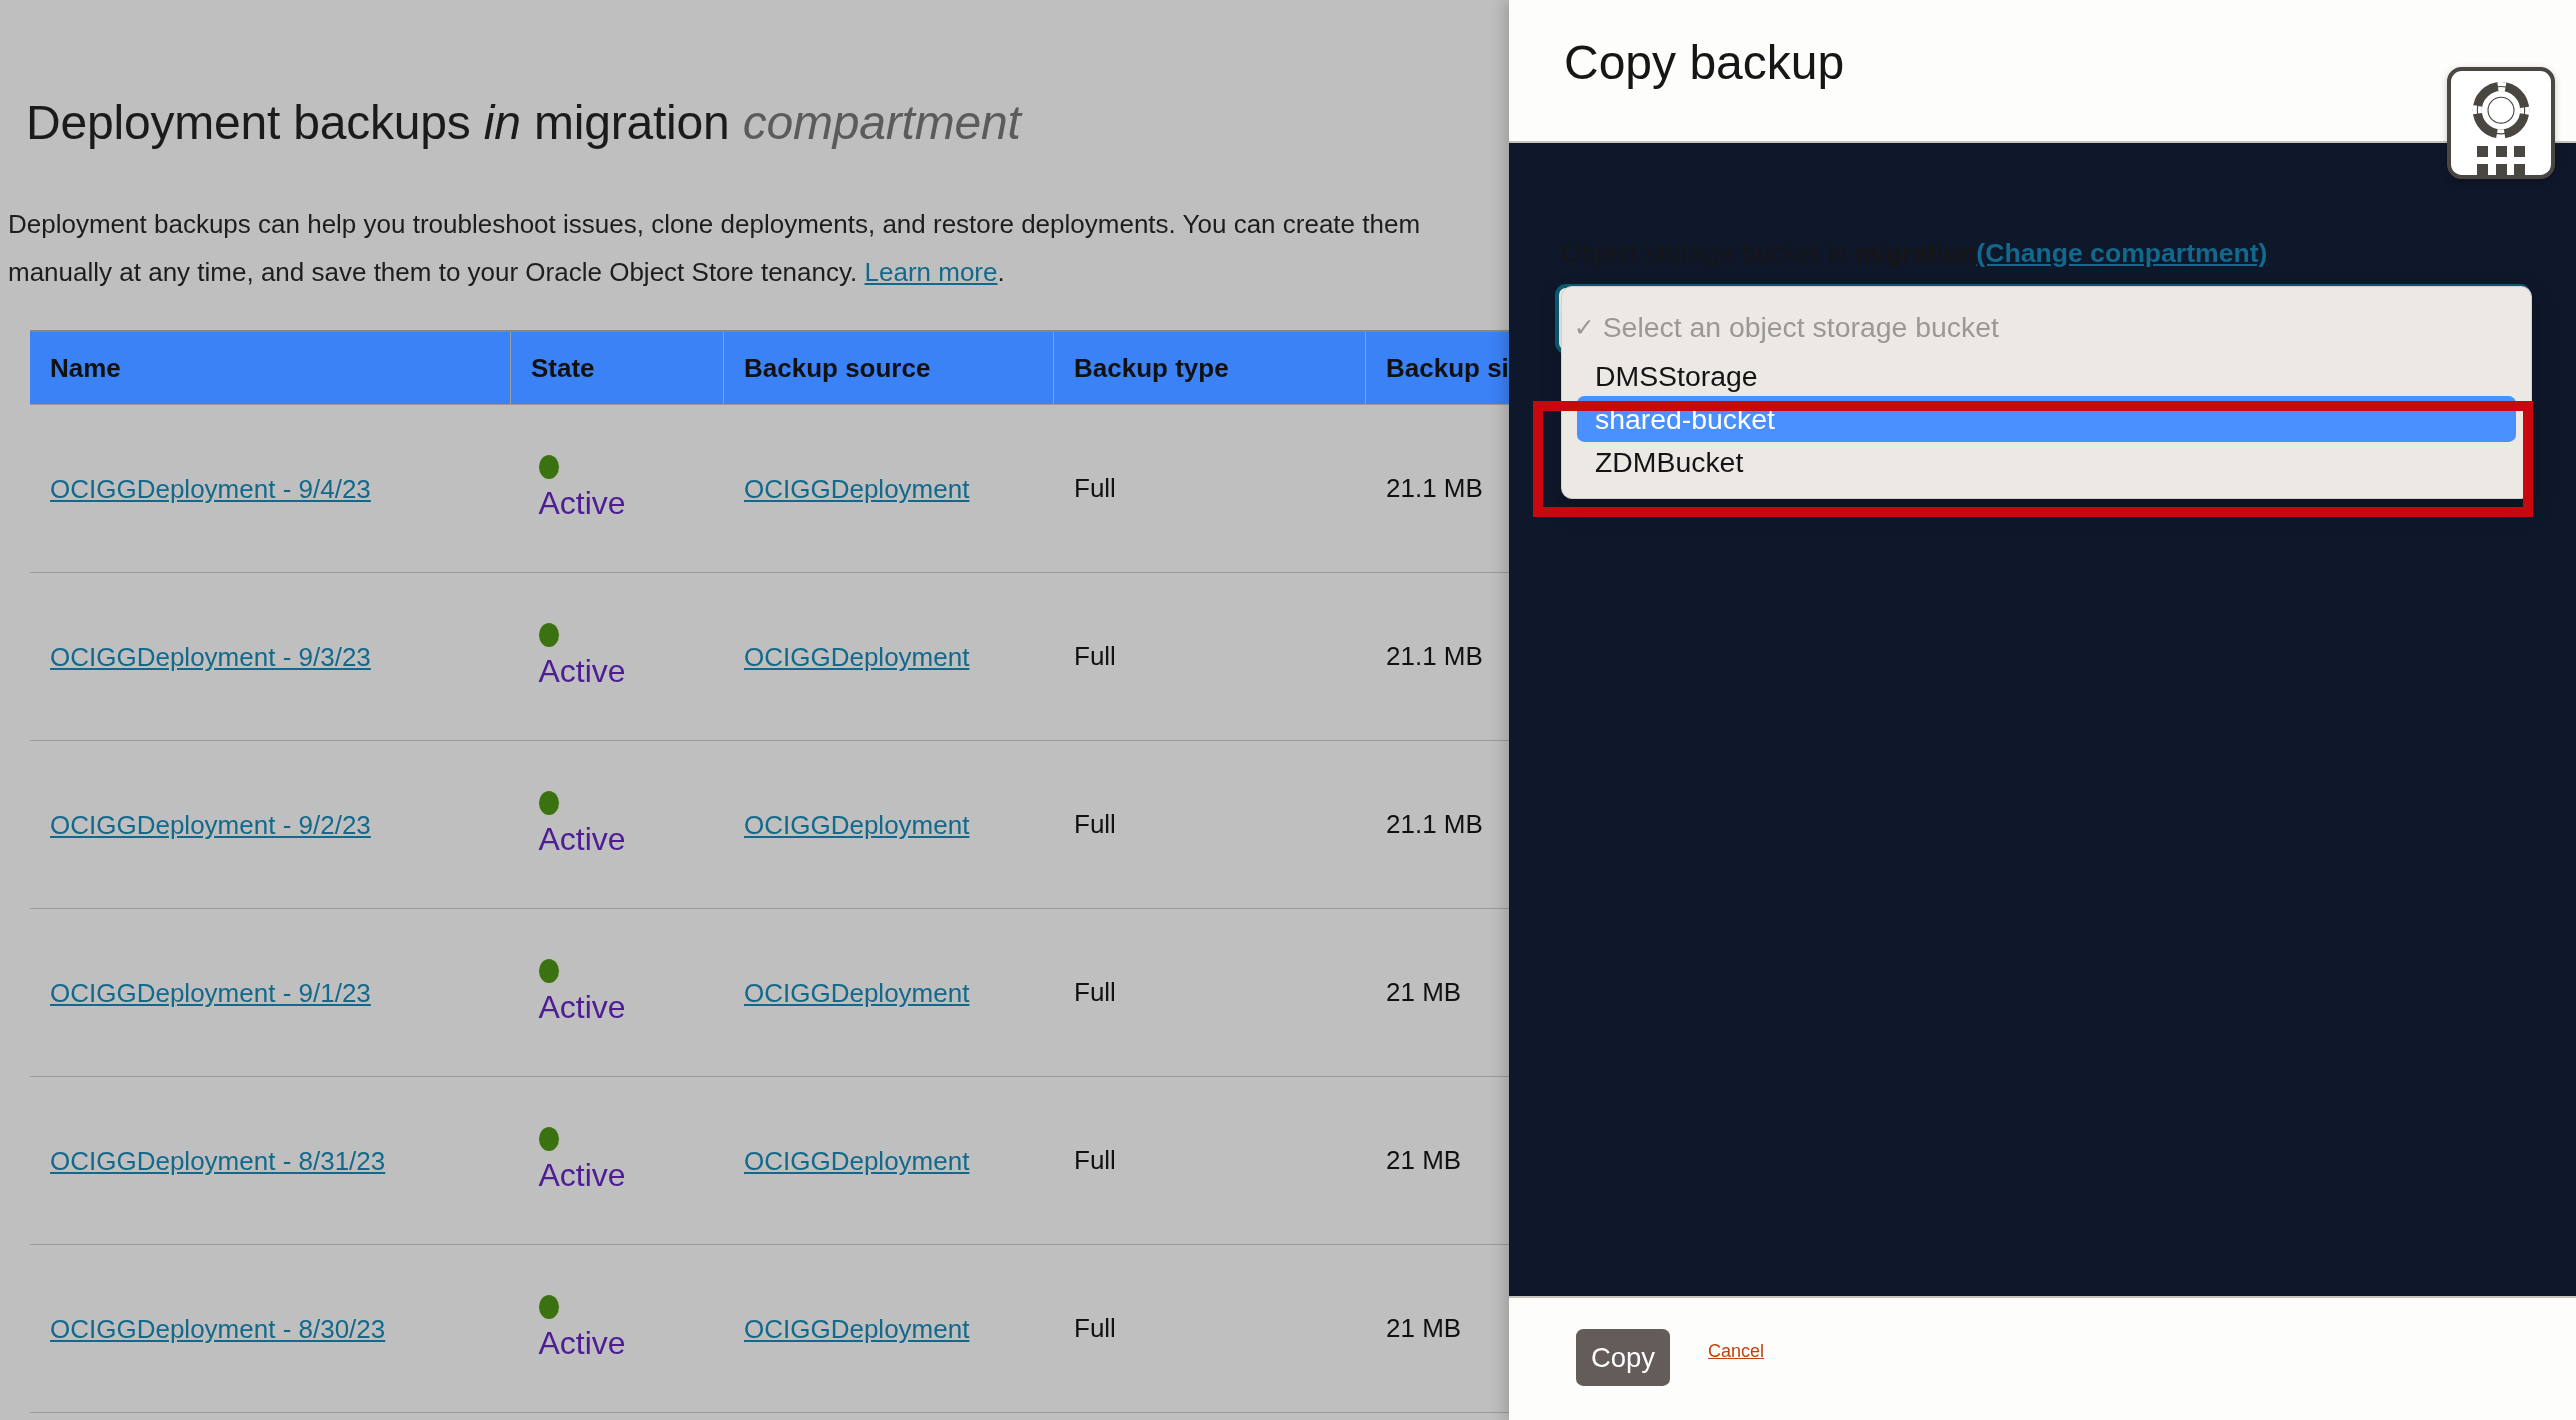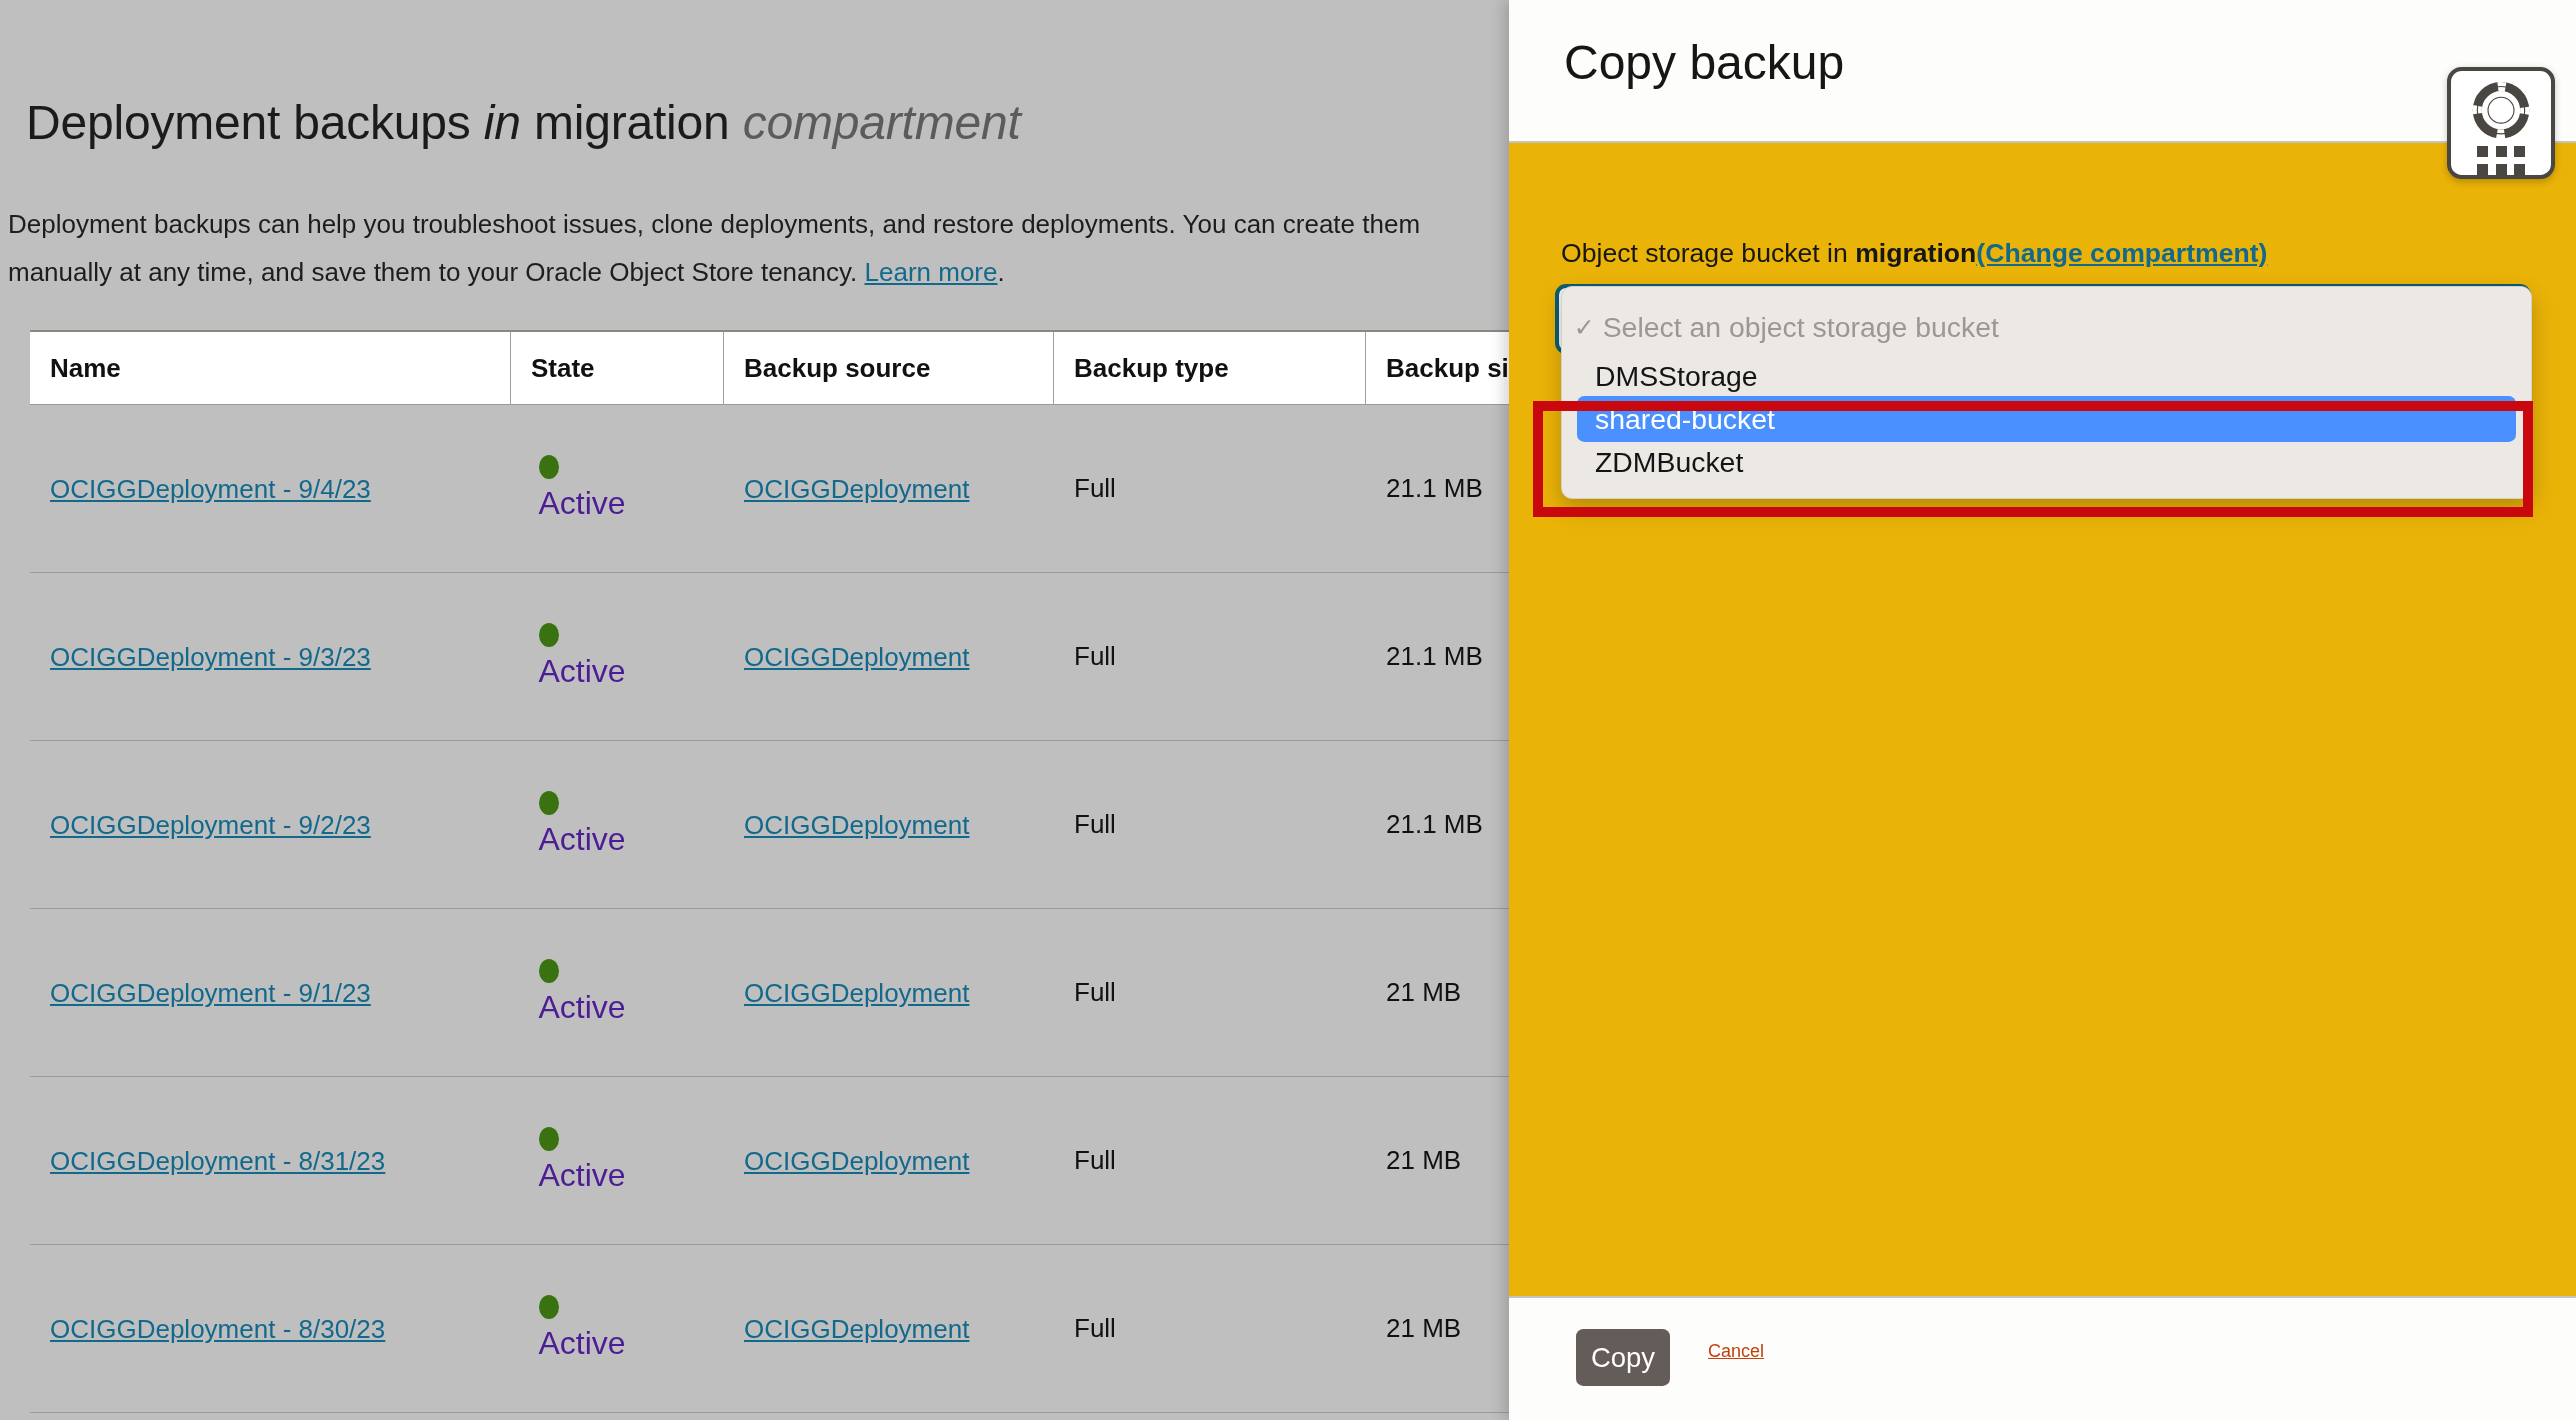--- a/index.html
+++ b/index.html
@@ -74,21 +74,21 @@
   .tbl .th-row > div {
     border-right: 1.8px solid #a0a0a0;
   }
   .tbl .th-row > div:last-child { border-right: none; }
 
   .th-row {
     display: flex;
     height: 72px;
     border-top: 2.8px solid #8c8880;
     border-bottom: 1.8px solid #9b9b9b;
-    background: #ffffff;
+    background: #3b82f6;
   }
   .th-row .cell {
     display: flex;
     align-items: center;
     font-size: 26px;
     font-weight: bold;
     color: #111;
     padding-left: 20px;
     box-sizing: border-box;
     white-space: nowrap;
@@ -139,21 +139,21 @@
   }
   .state-txt { font-size: 32px; color: #4c1d95; text-align: center; }
 
   
   .panel {
     position: absolute;
     left: 1509px;
     top: 0;
     width: 1067px;
     height: 1421px;
-    background: #eab308;
+    background: #0f172a;
     box-shadow: -5.5px 0 14.7px rgba(0,0,0,0.18);
   }
   .panel-header {
     position: absolute;
     left: 0; top: 0;
     width: 1067px;
     height: 143px;
     background: #fdfdfb;
     border-bottom: 2.8px solid #c8c4bd;
     box-sizing: border-box;

